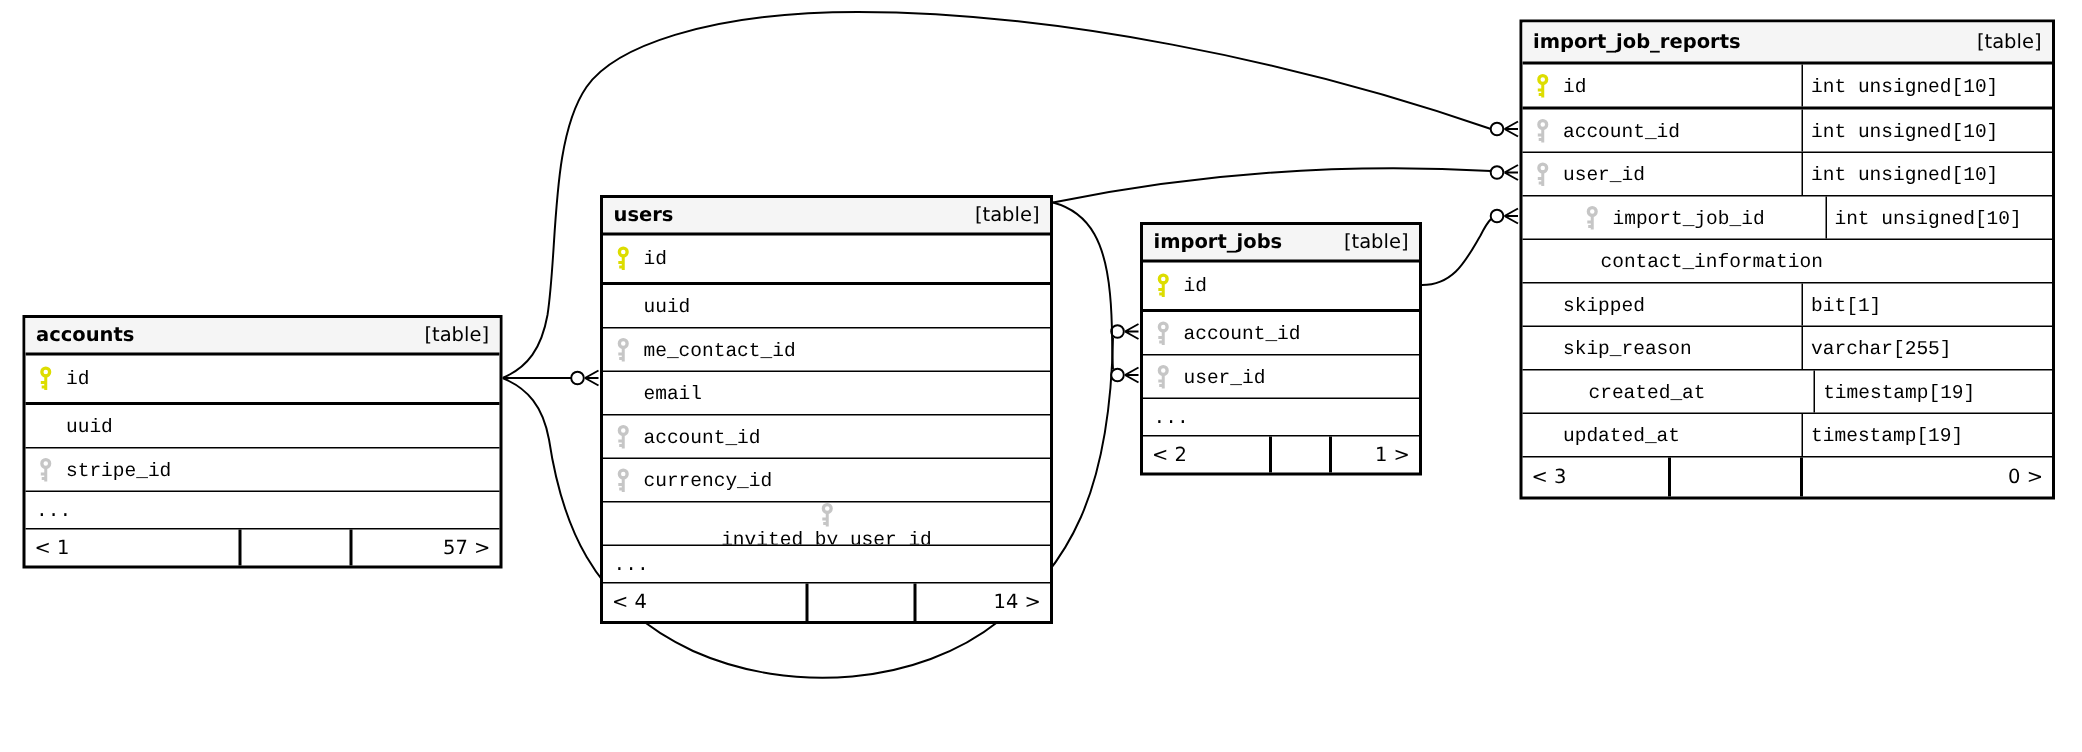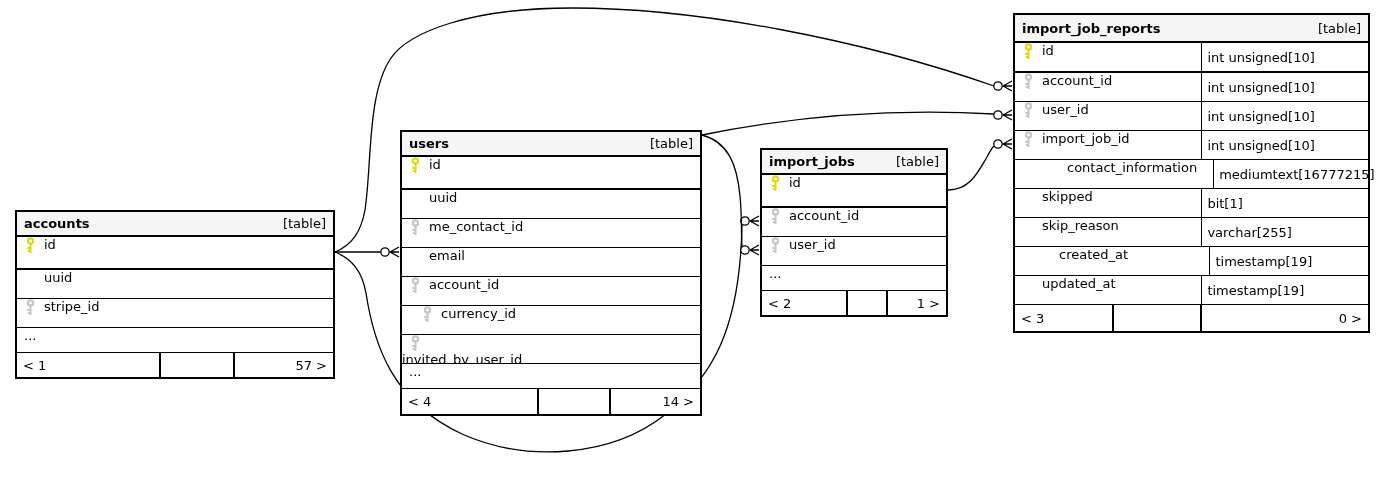--- a/index.html
+++ b/index.html
@@ -15,21 +15,21 @@
     position:absolute; border:2px solid var(--border,#000); background:#fff;
     font-size:13px;
   }
   .t-header {
     display:flex; justify-content:space-between; align-items:center;
     background:var(--header-bg,#f5f5f5); border-bottom:2px solid var(--border,#000);
     padding:0 7px; white-space:nowrap;
   }
   .t-name { font-weight:bold; }
   .t-badge { font-weight:normal; }
-  .t-row { display:flex; align-items:flex-start; border-bottom:1px solid var(--border,#000); white-space:nowrap; }
+  .t-row { display:flex; align-items:center; border-bottom:1px solid var(--border,#000); white-space:nowrap;font-family:Liberation Mono, monospace; }
   .t-row.pk { border-bottom:2px solid var(--border,#000); }
   .t-row.ellipsis { padding-left:7px; }
   .key-slot { width:27px; flex:none; display:flex; justify-content:center; align-items:center; }
   .col-name { flex:1; overflow:hidden; }
   .col-type {
     height:100%; border-left:1px solid var(--border,#000);
     display:flex; align-items:center; padding:0 5px; flex:none;
   }
   .t-footer { display:flex; align-items:stretch; }
   .f-cell { display:flex; align-items:center; padding:0 6px; }
@@ -142,21 +142,21 @@
       </div>
       <div class="t-row" style="height: 29px;">
         <span class="key-slot">
           <svg width="11" height="17" viewBox="0 0 11 17">
             <circle cx="5.5" cy="4" r="2.6" fill="none" stroke="#c6c6c6" stroke-width="2.2"></circle>
             <path d="M5.5 6.6 V15 M5.5 11 H3.2 M5.5 14 H3.8" fill="none" stroke="#c6c6c6" stroke-width="2" stroke-linecap="square"></path>
           </svg>
         </span>
         <span class="col-name">account_id</span>
       </div>
-      <div class="t-row" style="height: 29px; padding-left: 12px;">
+      <div class="t-row" style="height: 29px;">
         <span class="key-slot">
           <svg width="11" height="17" viewBox="0 0 11 17">
             <circle cx="5.5" cy="4" r="2.6" fill="none" stroke="#c6c6c6" stroke-width="2.2"></circle>
             <path d="M5.5 6.6 V15 M5.5 11 H3.2 M5.5 14 H3.8" fill="none" stroke="#c6c6c6" stroke-width="2" stroke-linecap="square"></path>
           </svg>
         </span>
         <span class="col-name">currency_id</span>
       </div>
       <div class="t-row" style="height: 29px; flex-direction: column;">
         <span class="key-slot">
@@ -245,34 +245,33 @@
       <div class="t-row" style="height: 29px;">
         <span class="key-slot">
           <svg width="11" height="17" viewBox="0 0 11 17">
             <circle cx="5.5" cy="4" r="2.6" fill="none" stroke="#c6c6c6" stroke-width="2.2"></circle>
             <path d="M5.5 6.6 V15 M5.5 11 H3.2 M5.5 14 H3.8" fill="none" stroke="#c6c6c6" stroke-width="2" stroke-linecap="square"></path>
           </svg>
         </span>
         <span class="col-name">user_id</span>
         <span class="col-type" style="width: 47.2%;">int unsigned[10]</span>
       </div>
-      <div class="t-row" style="height: 29px;">
+      <div class="t-row" style="height: 29px; padding-left: 33px;">
         <span class="key-slot">
           <svg width="11" height="17" viewBox="0 0 11 17">
             <circle cx="5.5" cy="4" r="2.6" fill="none" stroke="#c6c6c6" stroke-width="2.2"></circle>
             <path d="M5.5 6.6 V15 M5.5 11 H3.2 M5.5 14 H3.8" fill="none" stroke="#c6c6c6" stroke-width="2" stroke-linecap="square"></path>
           </svg>
         </span>
         <span class="col-name">import_job_id</span>
         <span class="col-type" style="width: 47.2%;">int unsigned[10]</span>
       </div>
       <div class="t-row" style="height: 29px; padding-left: 25px;">
         <span class="key-slot"></span>
         <span class="col-name">contact_information</span>
-        <span class="col-type" style="width: 47.2%;">mediumtext[16777215]</span>
       </div>
       <div class="t-row" style="height: 29px;">
         <span class="key-slot"></span>
         <span class="col-name">skipped</span>
         <span class="col-type" style="width: 47.2%;">bit[1]</span>
       </div>
       <div class="t-row" style="height: 29px;">
         <span class="key-slot"></span>
         <span class="col-name">skip_reason</span>
         <span class="col-type" style="width: 47.2%;">varchar[255]</span>

